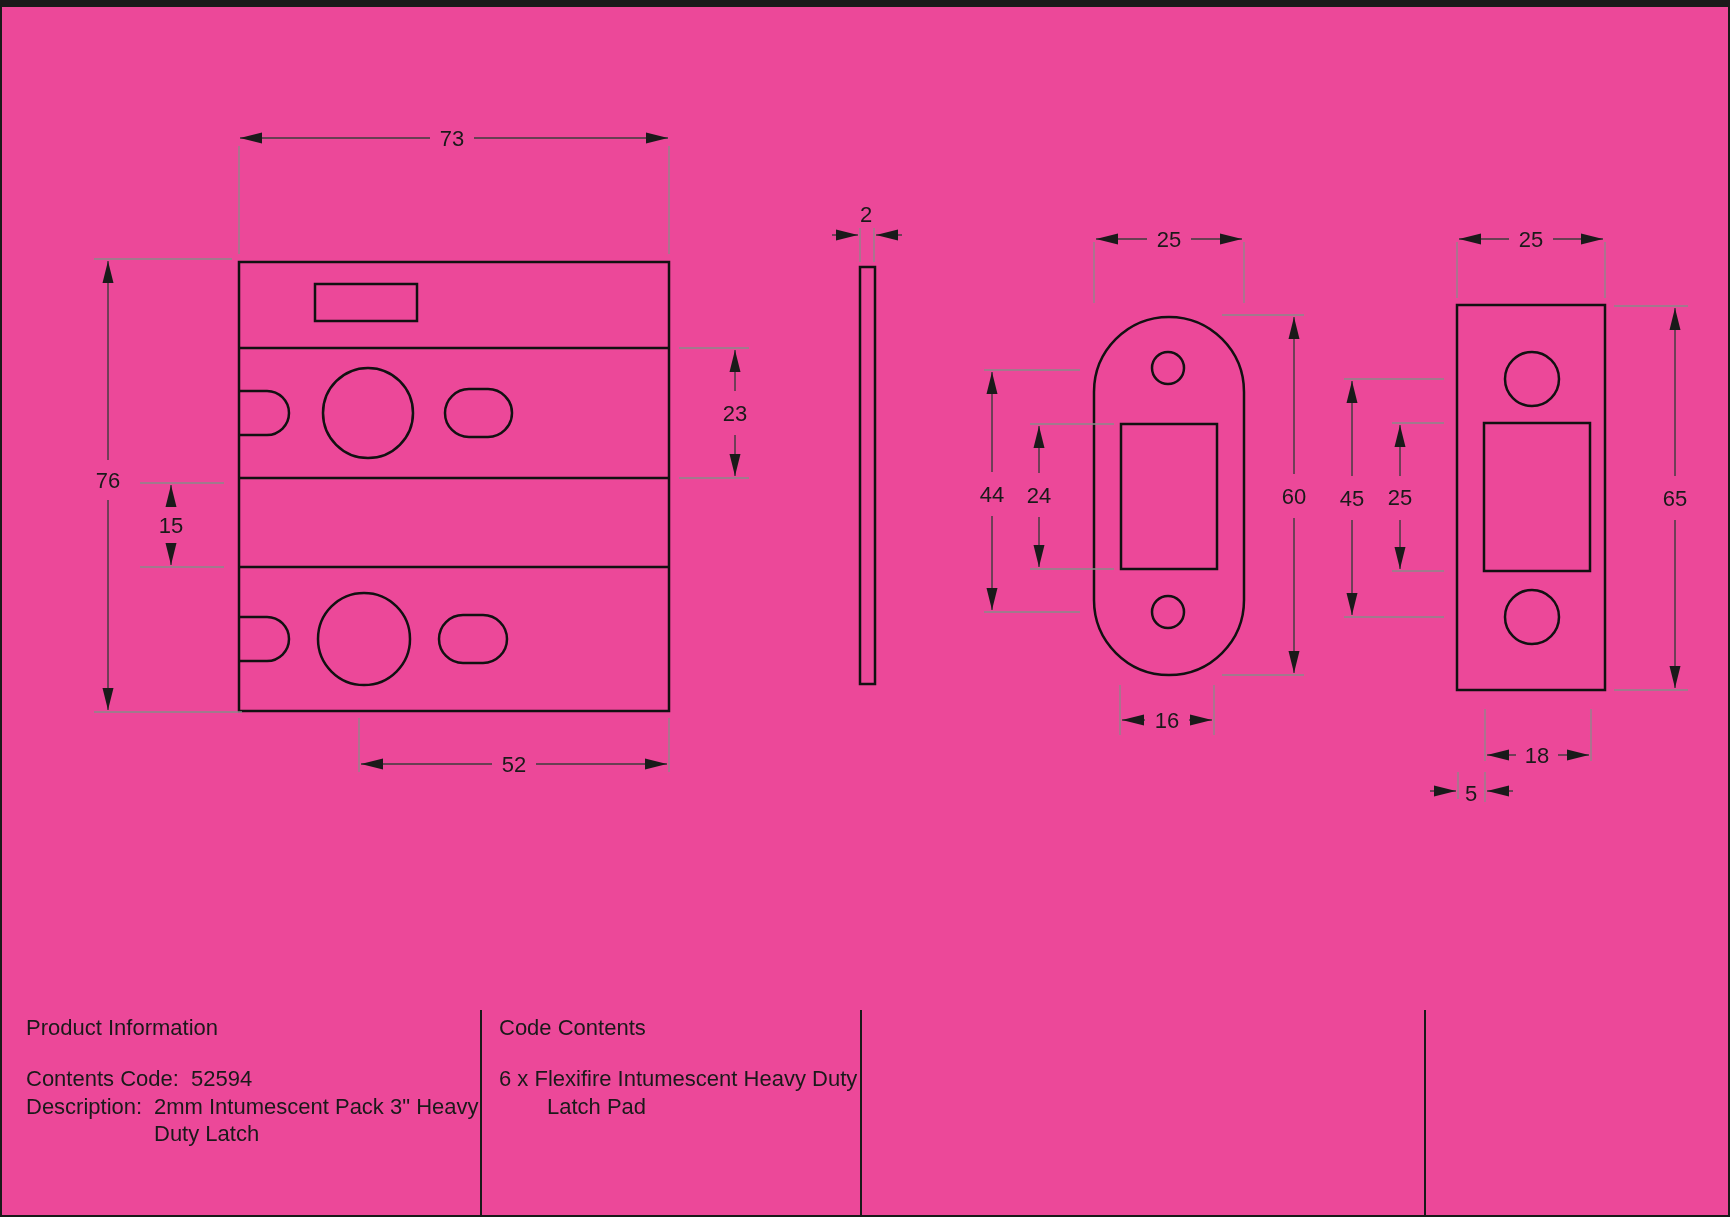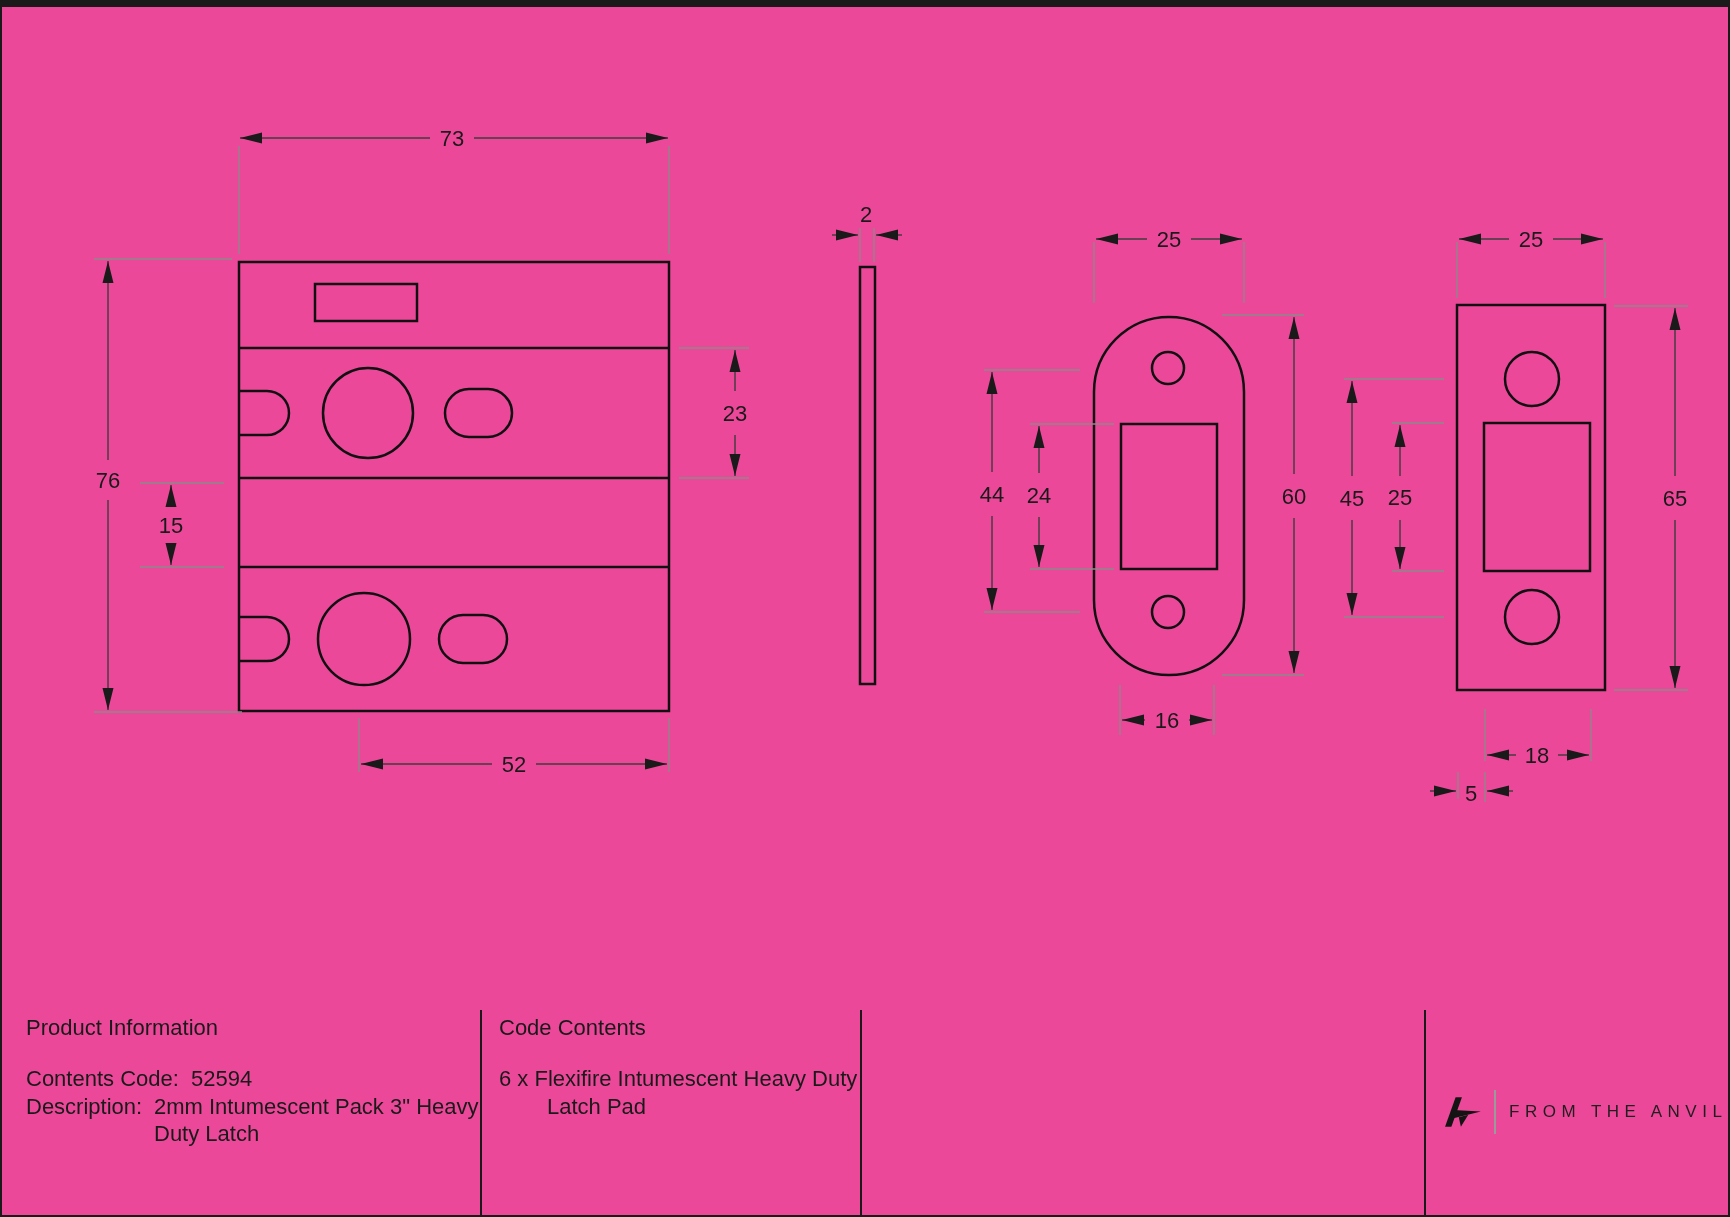--- a/index.html
+++ b/index.html
@@ -218,23 +218,14 @@
 
   <div class="t" style="left:24px;top:1066px;">Contents Code:</div>
   <div class="t" style="left:152px;top:1066px;margin-left:37px;">52594</div>
   <div class="t" style="left:24px;top:1094px;">Description:</div>
   <div class="t" style="left:152px;top:1094px;">2mm Intumescent Pack 3" Heavy</div>
   <div class="t" style="left:152px;top:1121px;text-align:right;">Duty Latch</div>
 
   <div class="t" style="left:497px;top:1066px;">6 x Flexifire Intumescent Heavy Duty</div>
   <div class="t" style="left:497px;top:1094px;margin-left:48px;">Latch Pad</div>
 
-  <div class="brand-row" style="left:1442px;top:1088px;">
-    <svg width="38" height="34" viewBox="0 0 36 30">
-      <polygon points="1,29 11,1 17,1 7,29" fill="#141414"></polygon>
-      <polygon points="9,13 35,14.5 9,21" fill="#141414"></polygon>
-      <polygon points="14,20 23,17.5 16,29" fill="#141414"></polygon>
-    </svg>
-    <div class="brand-sep"></div>
-    <div class="brand-text">FROM THE ANVIL</div>
-  </div>
 
 </div>
 
 </body></html>

